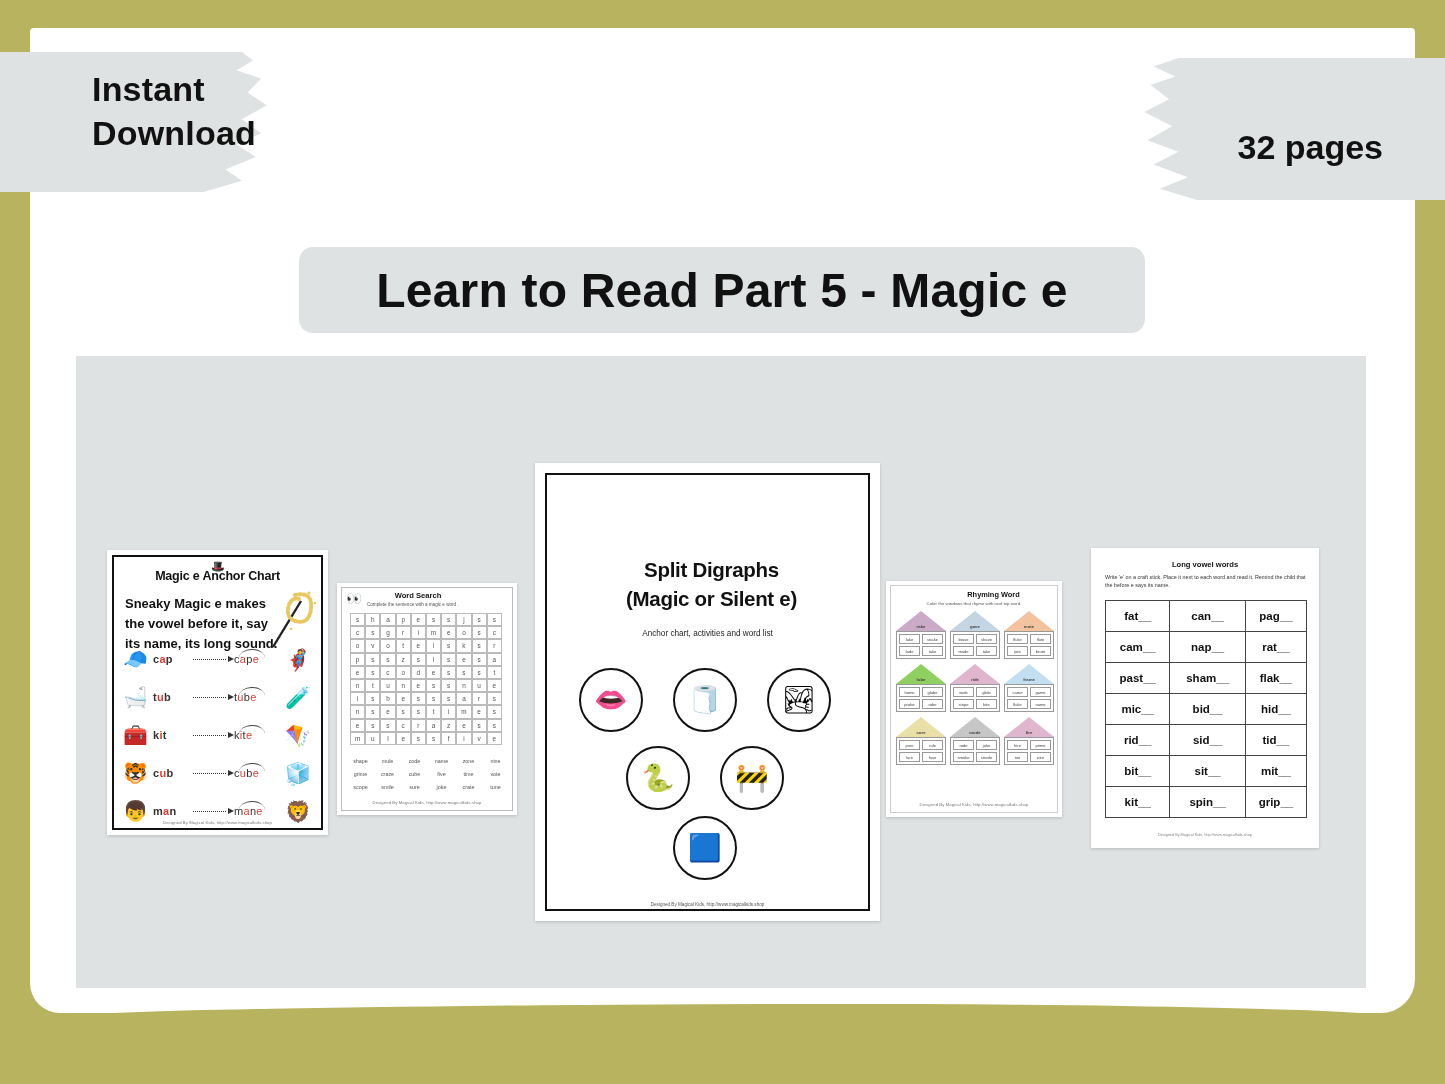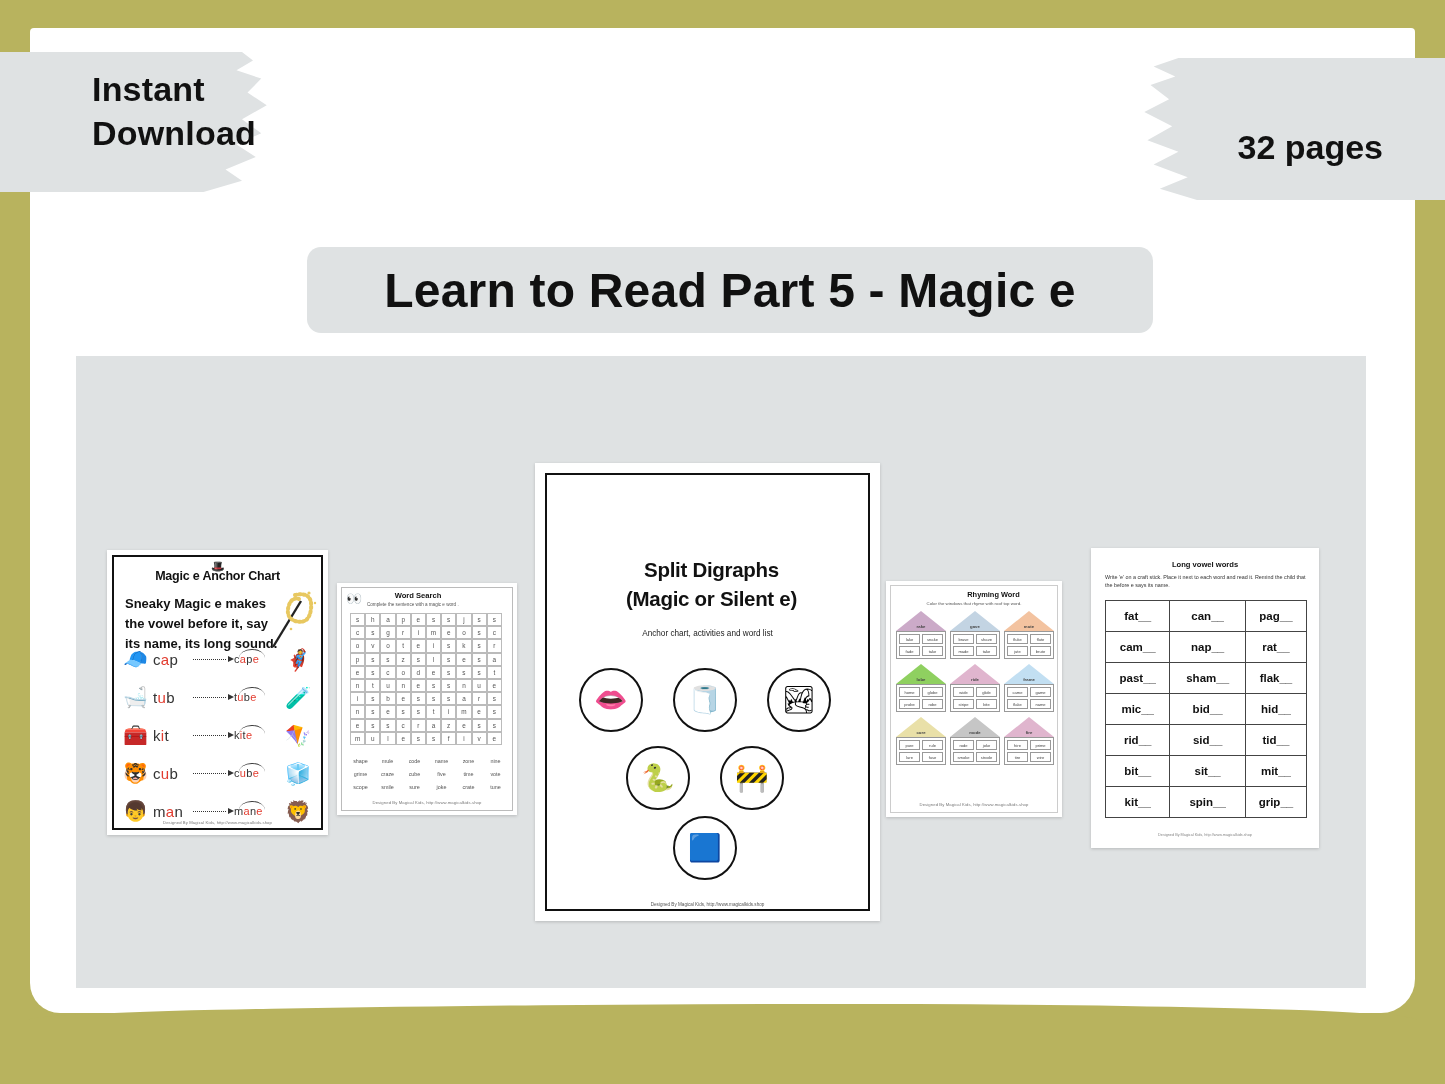--- a/index.html
+++ b/index.html
@@ -54,21 +54,21 @@
   #badge-pages {
     position: absolute; right: 62px; top: 112px;
     font-size: 34px; font-weight: bold; color: #111; margin-top: 16px;
   }
 
   
   #title-pill {
     position: absolute; left: 299px; top: 247px;
     width: 846px; height: 86px;
     background: #dfe2e3; border-radius: 14px;
-    display: flex; align-items: center; justify-content: center; margin-left: 8px;
+    display: flex; align-items: center; justify-content: center;
   }
   #title-text {
     font-size: 48px; font-weight: bold; color: #111;
     letter-spacing: .2px; white-space: nowrap;
   }
 
   
   #showcase {
     position: absolute; left: 76px; top: 356px;
     width: 1290px; height: 632px;
@@ -96,21 +96,21 @@
     position:absolute; top:44px; left:18px; width:155px;
     font-size:13px; font-weight:bold; color:#111; line-height:1.55;
   }
   .ac-wand {
     position:absolute; right:11px; top:35px; width:52px; height:66px;
     pointer-events:none;
   }
   .ac-rows { position:absolute; top:90px; left:12px; right:10px; }
   .ac-row { display:flex; align-items:center; height:38px; }
   .ac-pic { width:34px; font-size:20px; text-align:center; line-height:1; }
-  .ac-word { width:38px; font-size:15px; color:#333; letter-spacing:.3px; }
+  .ac-word { width:38px; font-size:11px; color:#333; letter-spacing:.3px;font-weight:bold; }
   .ac-word .v { color:#e23b2e; }
   .ac-arrow { flex:1; position:relative; height:10px; }
   .ac-arrow::before{
     content:""; position:absolute; left:2px; right:8px; top:5px;
     border-top:1.5px dotted #333;
   }
   .ac-arrow::after{
     content:""; position:absolute; right:0; top:2px;
     border-left:6px solid #333; border-top:3.5px solid transparent;
     border-bottom:3.5px solid transparent;

